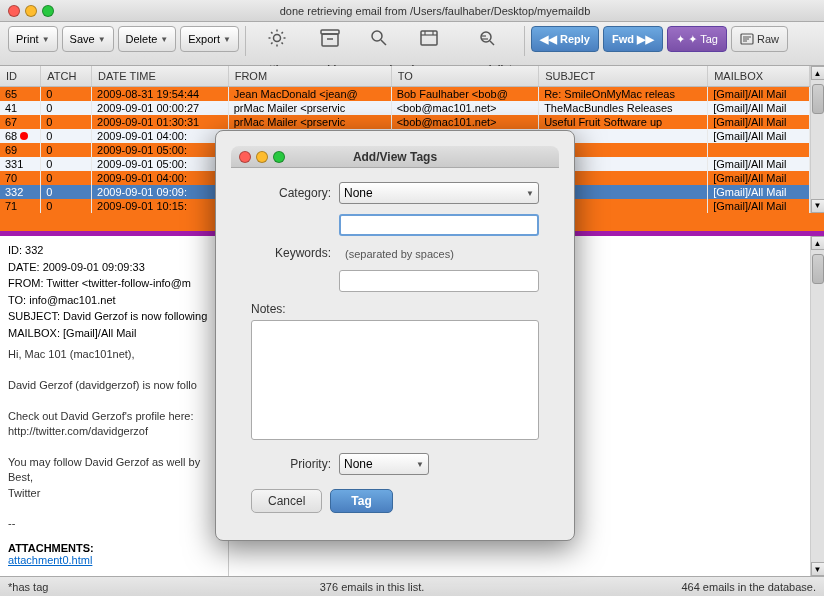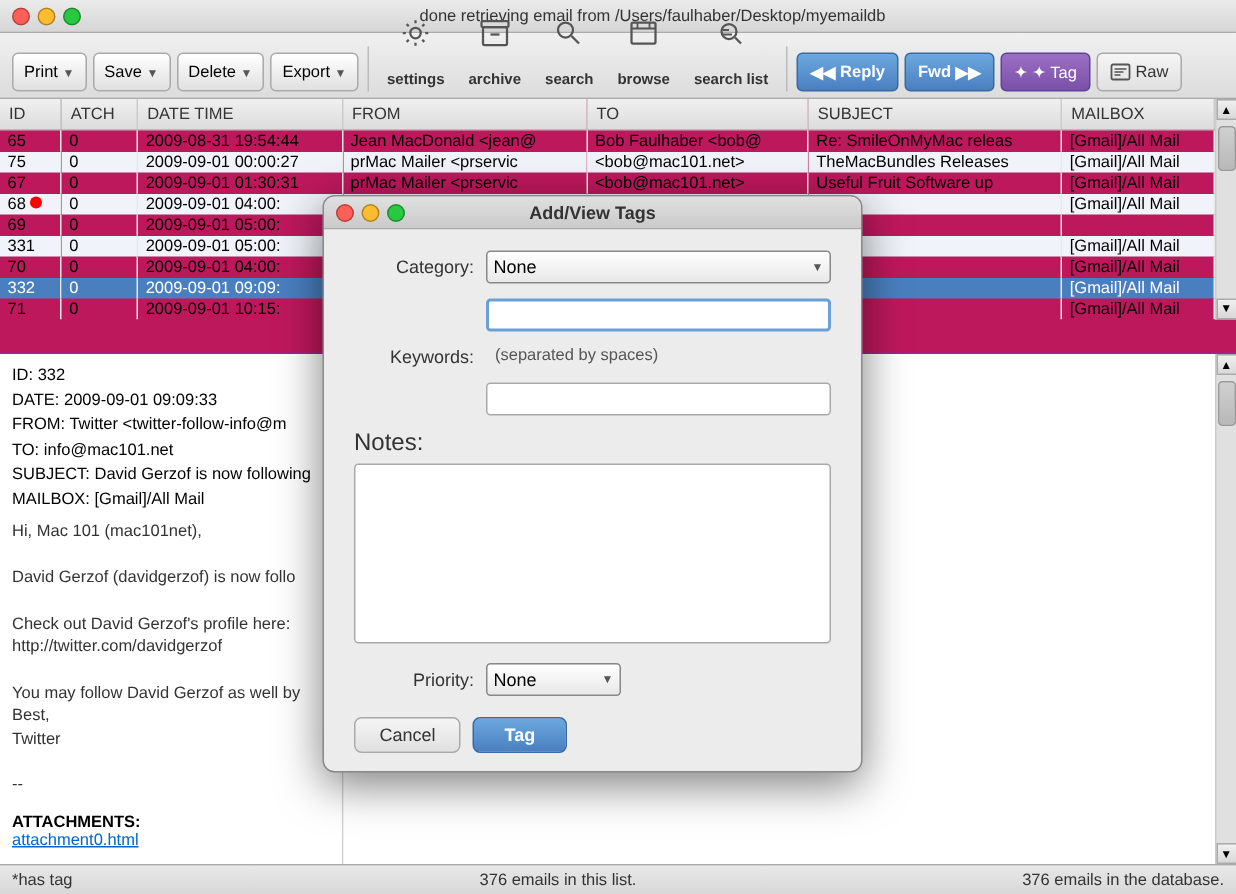--- a/index.html
+++ b/index.html
@@ -40,21 +40,21 @@
       font-size: 11px;
       color: #333;
       font-weight: 500;
     }
 
     
     .toolbar {
       background: linear-gradient(to bottom, #f0f0f0, #dcdcdc);
       border-bottom: 1px solid #aaa;
       display: flex;
-      align-items: flex-end;
+      align-items: flex-start;
       padding: 4px 8px;
       gap: 4px;
       height: 44px;
     }
     .toolbar-btn {
       display: flex;
       align-items: center;
       gap: 3px;
       background: linear-gradient(to bottom, #ffffff, #e0e0e0);
       border: 1px solid #aaa;
@@ -124,24 +124,24 @@
       padding: 3px 8px;
       font-size: 11px;
       color: #333;
       cursor: pointer;
       height: 26px;
       gap: 3px;
     }
 
     
     .table-area {
-      background: #be185d;
+      background: #f97316;
       height: 170px;
       overflow: hidden;
-      border-bottom: 1px solid #a21caf;
+      border-bottom: 5px solid #a21caf;
     }
     .email-table {
       width: 100%;
       border-collapse: collapse;
       font-size: 11px;
     }
     .email-table thead tr {
       background: linear-gradient(to bottom, #f0f0f0, #dcdcdc);
       height: 20px;
     }
@@ -222,21 +222,21 @@
     
     .dialog {
       position: absolute;
       top: 130px;
       left: 215px;
       width: 360px;
       background: #ececec;
       border: 1px solid #888;
       border-radius: 8px;
       box-shadow: 0 8px 30px rgba(0,0,0,0.5);
-      padding: 0;
+      padding: 15px;
       overflow: hidden;
       pointer-events: all;
     }
     .dialog-titlebar {
       background: linear-gradient(to bottom, #e0e0e0, #cacaca);
       height: 22px;
       display: flex;
       align-items: center;
       justify-content: center;
       border-bottom: 1px solid #aaa;
@@ -309,37 +309,37 @@
       outline: none;
       background: white;
     }
     .keywords-hint {
       font-size: 11px;
       color: #555;
       margin-left: 6px;
     }
     .keywords-row {
       display: flex;
-      align-items: flex-start;
+      align-items: flex-end;
       margin-bottom: 10px;
     }
     .keywords-row .form-label {
       align-self: center;
     }
     .keywords-input {
       width: 100%;
       height: 22px;
       font-size: 12px;
       border: 1px solid #aaa;
       border-radius: 3px;
       padding: 1px 4px;
       background: white;
     }
     .notes-label {
-      font-size: 16px;
+      font-size: 12px;
       color: #333;
       margin-bottom: 4px;
     }
     .notes-textarea {
       width: 100%;
       height: 120px;
       font-size: 12px;
       border: 1px solid #aaa;
       border-radius: 3px;
       padding: 4px;
@@ -564,21 +564,21 @@
             <tr>
                   <td>65</td>
                   <td>0</td>
                   <td>2009-08-31 19:54:44</td>
                   <td>Jean MacDonald &lt;jean@</td>
                   <td>Bob Faulhaber &lt;bob@</td>
                   <td>Re: SmileOnMyMac releas</td>
                   <td>[Gmail]/All Mail</td>
                 </tr>
                 <tr>
-                  <td>75</td>
+                  <td>41</td>
                   <td>0</td>
                   <td>2009-09-01 00:00:27</td>
                   <td>prMac Mailer &lt;prservic</td>
                   <td>&lt;bob@mac101.net&gt;</td>
                   <td>TheMacBundles Releases</td>
                   <td>[Gmail]/All Mail</td>
                 </tr>
                 <tr>
                   <td>67</td>
                   <td>0</td>
@@ -688,21 +688,21 @@
         <div style="flex:1;"></div>
         <div class="scrollbar-down">▼</div>
       </div>
     </div>
 
   </div>
 
   <div class="statusbar">
     <div class="statusbar-left">*has tag</div>
     <div class="statusbar-center">376 emails in this list.</div>
-    <div class="statusbar-right">376 emails in the database.</div>
+    <div class="statusbar-right">464 emails in the database.</div>
   </div>
 
   <div class="dialog">
     <div class="dialog-titlebar">
       <div class="dialog-titlebar-btns">
         <div class="titlebar-btn btn-close"></div>
         <div class="titlebar-btn btn-min"></div>
         <div class="titlebar-btn btn-max"></div>
       </div>
       <span class="dialog-title">Add/View Tags</span>

